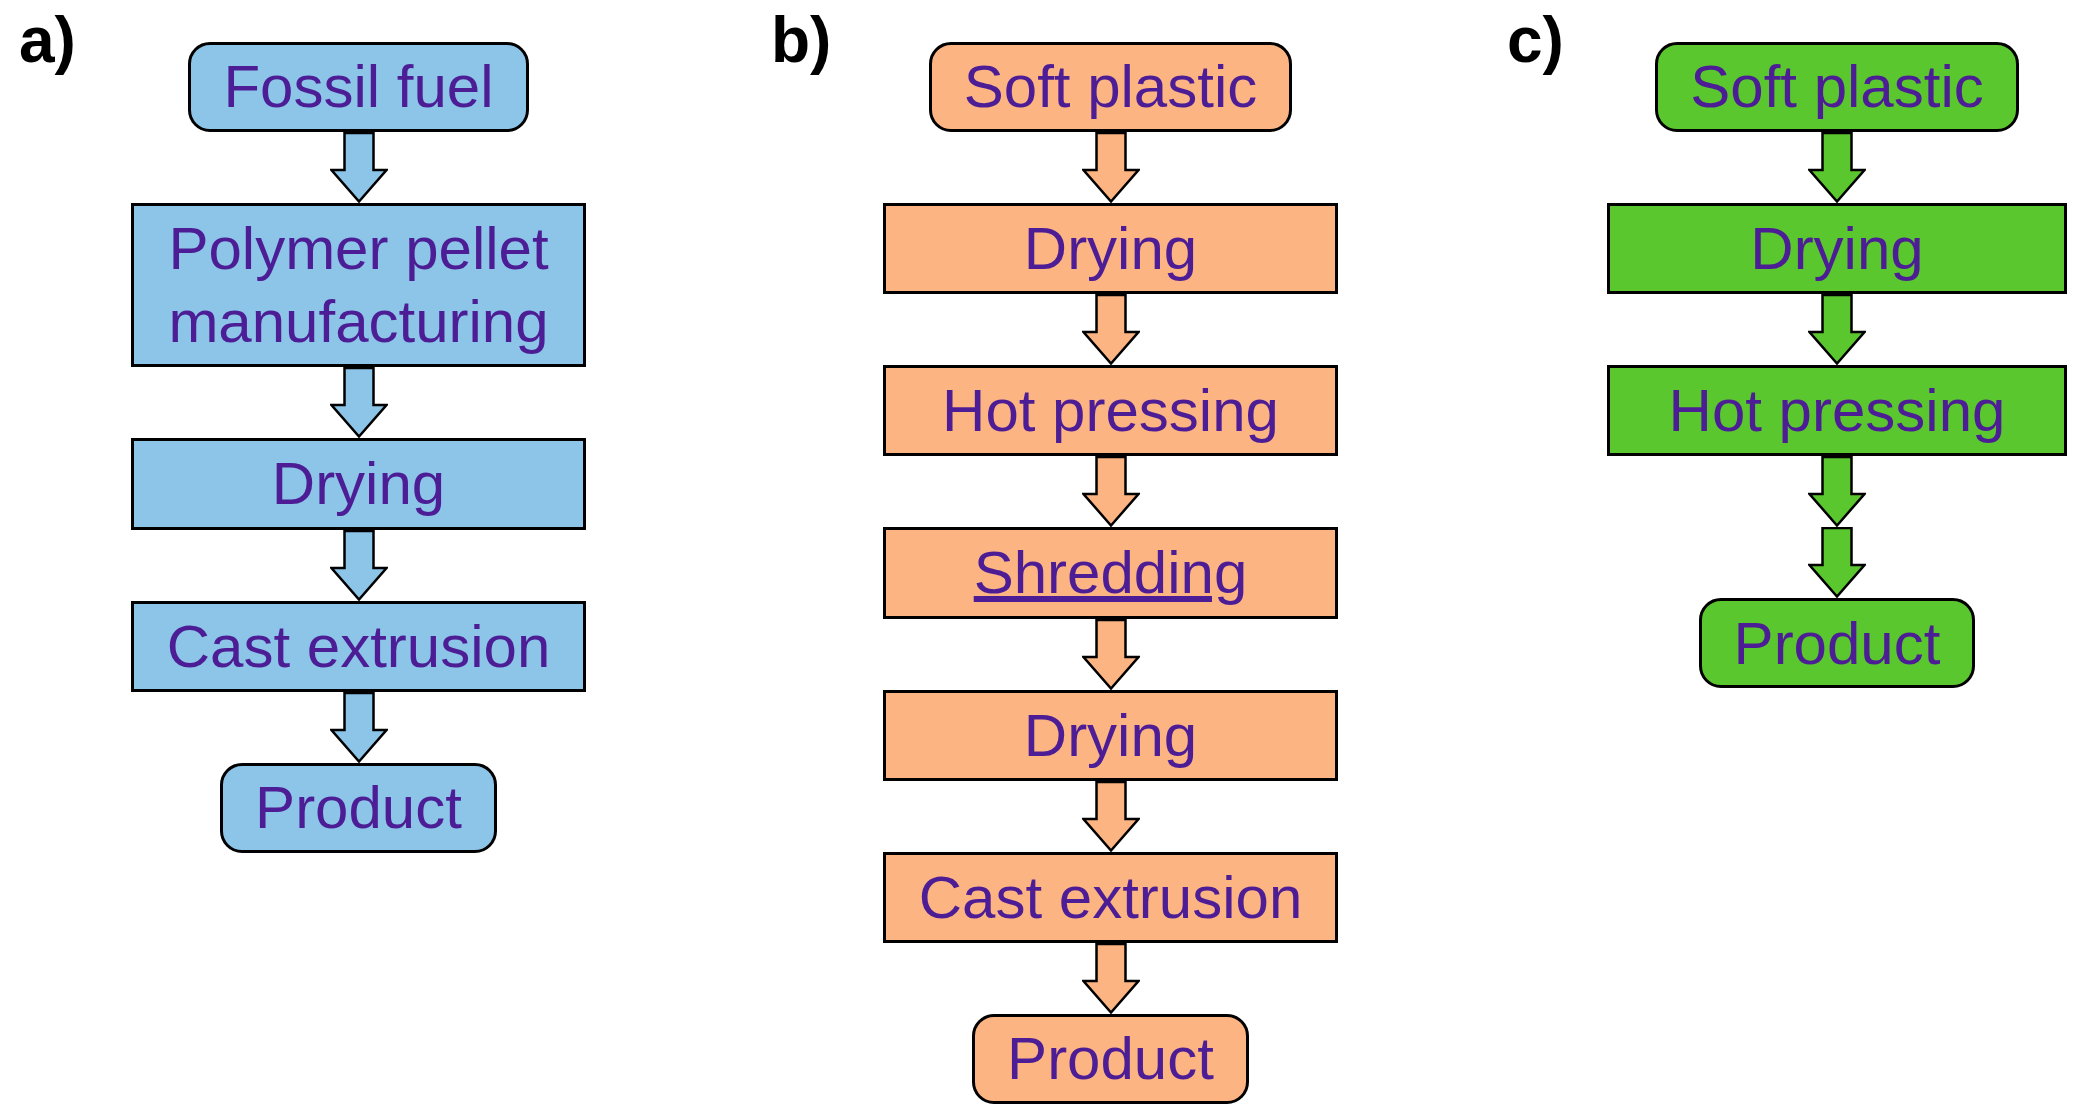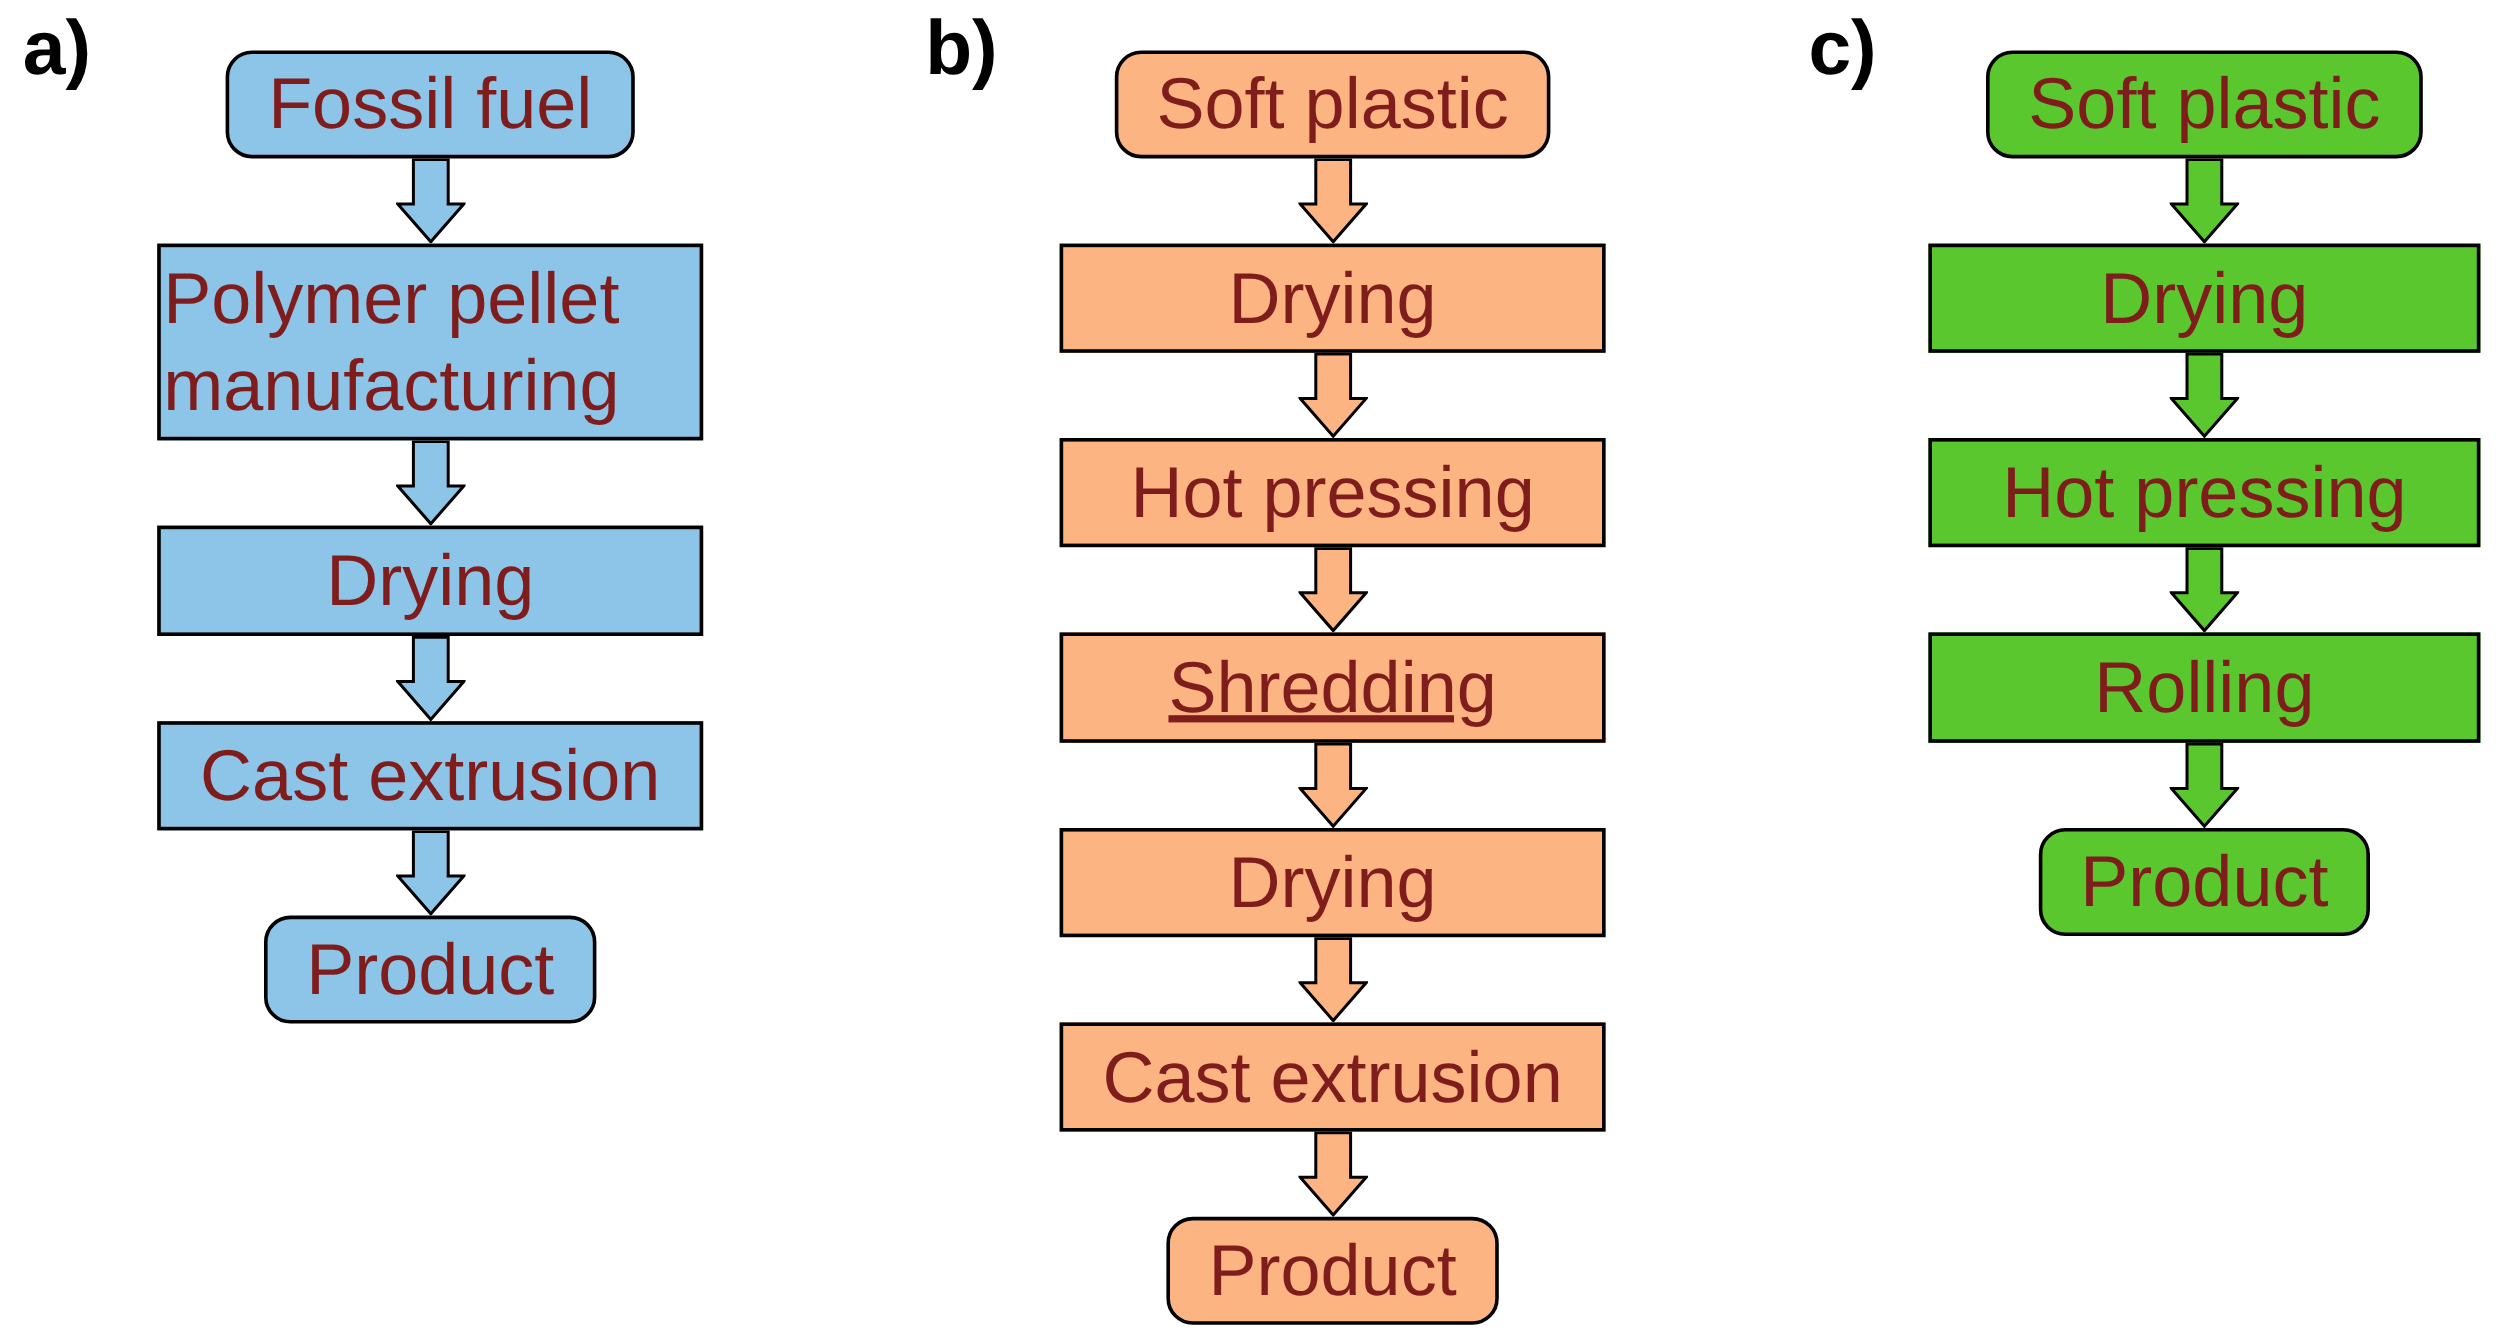--- a/index.html
+++ b/index.html
@@ -36,24 +36,24 @@
     line-height: 1;
   }
   .flow-c .flow-label { left: -100px; }
 
   .step-box {
     box-sizing: border-box;
     display: flex;
     align-items: center;
     justify-content: center;
     border: 3px solid #000000;
-    color: #7f1d1d;
+    color: #4c1d95;
     font-size: 60px;
     line-height: 1.22;
-    text-align: left;
+    text-align: center;
     flex-shrink: 0;
   }
   .shape-rect {
     width: 100%;
     min-height: 88px;
     padding: 6px 2px;
   }
   .shape-rounded {
     width: auto;
     min-height: 90px;
@@ -184,23 +184,20 @@
         </svg>
       </div>
       <div class="step-box shape-rect" style="background: rgb(91, 199, 47); border-color: rgb(0, 0, 0);">
         <span>Hot pressing</span>
       </div>
       <div class="arrow">
         <svg viewBox="0 0 58 71" width="58" height="71" xmlns="http://www.w3.org/2000/svg">
           <path d="M14.5 1 H43.5 V38 H56.5 L29 69.5 L1.5 38 H14.5 Z" fill="#5BC72F" stroke="#000000" stroke-width="2.5"></path>
         </svg>
       </div>
-      <div class="step-box shape-rect" style="background: rgb(91, 199, 47); border-color: rgb(0, 0, 0);">
-        <span>Rolling</span>
-      </div>
       <div class="arrow">
         <svg viewBox="0 0 58 71" width="58" height="71" xmlns="http://www.w3.org/2000/svg">
           <path d="M14.5 1 H43.5 V38 H56.5 L29 69.5 L1.5 38 H14.5 Z" fill="#5BC72F" stroke="#000000" stroke-width="2.5"></path>
         </svg>
       </div>
       <div class="step-box shape-rounded" style="background: rgb(91, 199, 47); border-color: rgb(0, 0, 0);">
         <span>Product</span>
       </div>
     </section>
   </div>

